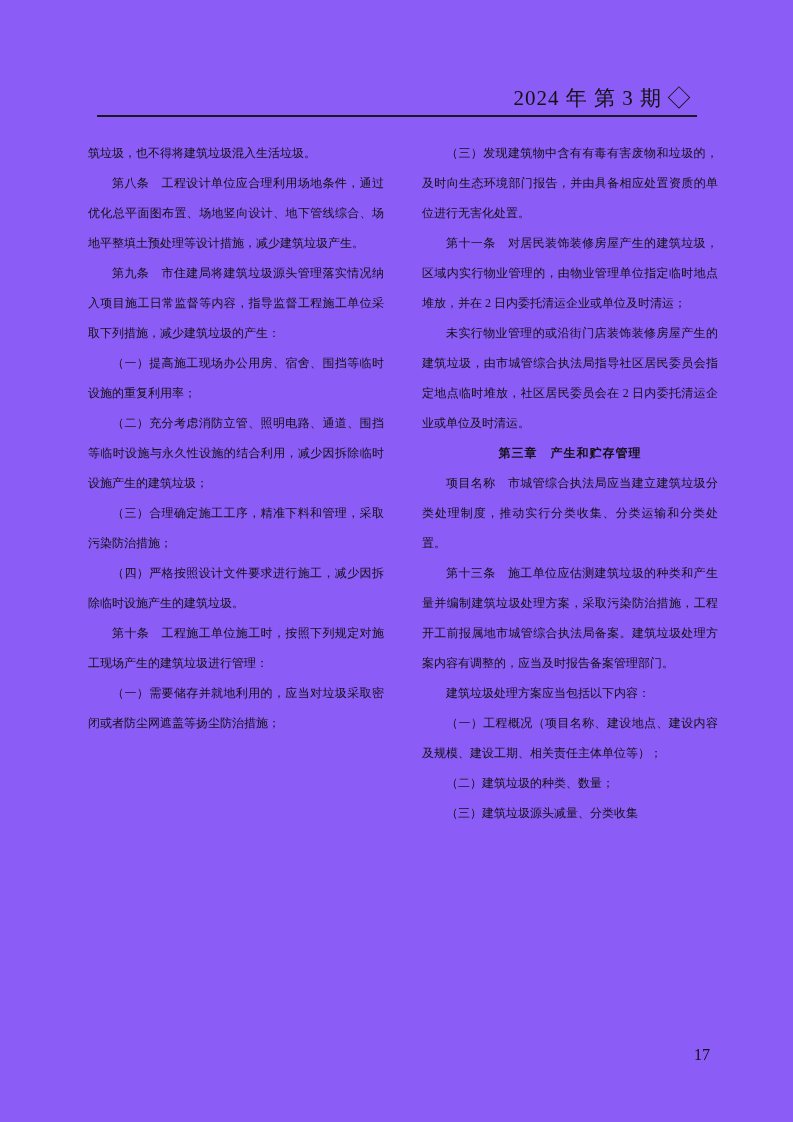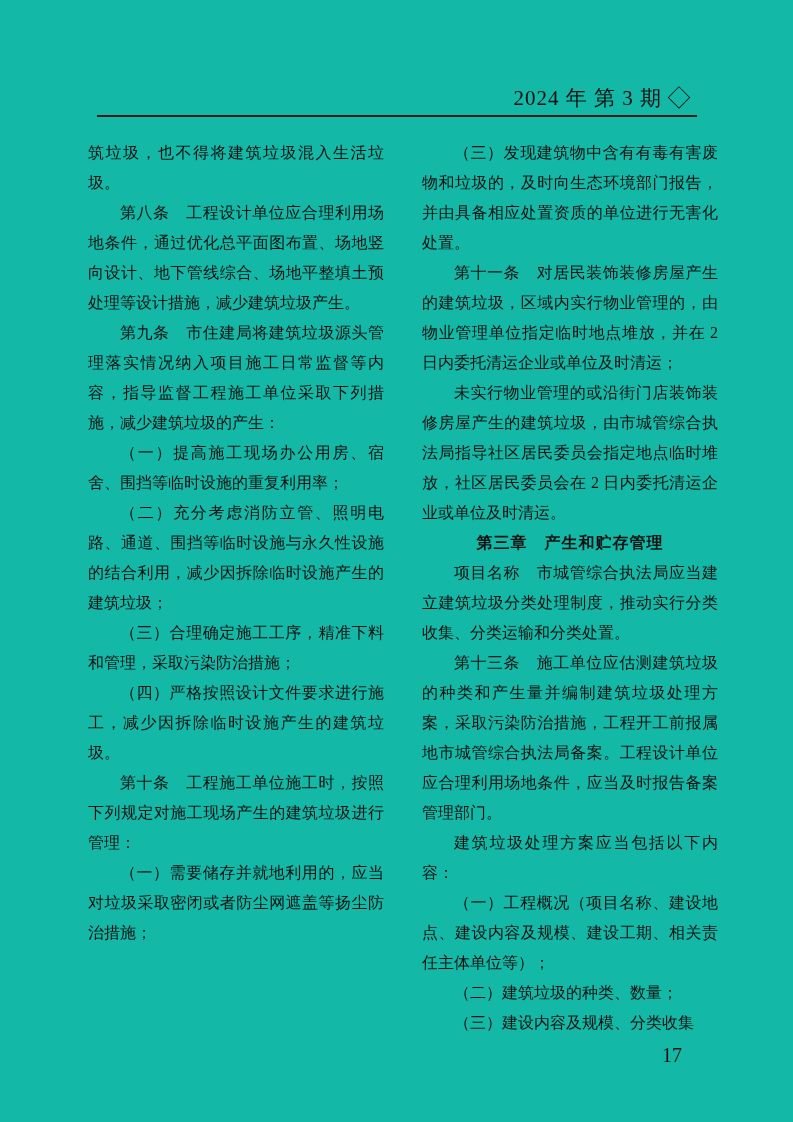--- a/index.html
+++ b/index.html
@@ -4,21 +4,21 @@
 <style>
   html, body {
     margin: 0;
     padding: 0;
     background: #ffffff;
   }
   .page {
     position: relative;
     width: 793px;
     height: 1122px;
-    background: #14b8a6;
+    background: #8b5cf6;
     color: #111111;
     font-family: "Liberation Serif", serif;
     overflow: hidden;
   }
   .header {
     position: absolute;
     top: 84px;
     right: 101px;
     height: 28px;
     line-height: 28px;
@@ -39,21 +39,21 @@
     left: 97px;
     top: 115px;
     width: 600px;
     height: 2px;
     background: #1a1a1a;
   }
   .column {
     position: absolute;
     top: 138px;
     width: 296px;
-    font-size: 16px;
+    font-size: 12px;
     line-height: 30px;
     text-align: justify;
     text-justify: inter-character;
     color: #121212;
   }
   .column-left  { left: 88px; }
   .column-right { left: 422px; }
   .para {
     margin: 0;
     text-indent: 2em;
@@ -66,22 +66,22 @@
     text-align: center;
     font-weight: bold;
     font-family: Liberation Sans, sans-serif;
     letter-spacing: 1px;
   }
   .page-number {
     position: absolute;
     left: 662px;
     top: 1042px;
     width: 48px;
-    text-align: left;
-    font-size: 20px;
+    text-align: right;
+    font-size: 16px;
     line-height: 26px;
     color: #111111;
   }
 </style>
 </head>
 <body>
 
 <div class="page">
 
   <div class="header">
@@ -102,22 +102,22 @@
       <div class="para body">第十条　工程施工单位施工时，按照下列规定对施工现场产生的建筑垃圾进行管理：</div>
       <div class="para body">（一）需要储存并就地利用的，应当对垃圾采取密闭或者防尘网遮盖等扬尘防治措施；</div>
     </div>
 
   <div class="column column-right">
       <div class="para body">（三）发现建筑物中含有有毒有害废物和垃圾的，及时向生态环境部门报告，并由具备相应处置资质的单位进行无害化处置。</div>
       <div class="para body">第十一条　对居民装饰装修房屋产生的建筑垃圾，区域内实行物业管理的，由物业管理单位指定临时地点堆放，并在 2 日内委托清运企业或单位及时清运；</div>
       <div class="para body">未实行物业管理的或沿街门店装饰装修房屋产生的建筑垃圾，由市城管综合执法局指导社区居民委员会指定地点临时堆放，社区居民委员会在 2 日内委托清运企业或单位及时清运。</div>
       <div class="para heading">第三章　产生和贮存管理</div>
       <div class="para body">项目名称　市城管综合执法局应当建立建筑垃圾分类处理制度，推动实行分类收集、分类运输和分类处置。</div>
-      <div class="para body">第十三条　施工单位应估测建筑垃圾的种类和产生量并编制建筑垃圾处理方案，采取污染防治措施，工程开工前报属地市城管综合执法局备案。工程设计单位应合理利用场地条件，应当及时报告备案管理部门。</div>
+      <div class="para body">第十三条　施工单位应估测建筑垃圾的种类和产生量并编制建筑垃圾处理方案，采取污染防治措施，工程开工前报属地市城管综合执法局备案。建筑垃圾处理方案内容有调整的，应当及时报告备案管理部门。</div>
       <div class="para body">建筑垃圾处理方案应当包括以下内容：</div>
       <div class="para body">（一）工程概况（项目名称、建设地点、建设内容及规模、建设工期、相关责任主体单位等）；</div>
       <div class="para body">（二）建筑垃圾的种类、数量；</div>
-      <div class="para body">（三）建设内容及规模、分类收集</div>
+      <div class="para body">（三）建筑垃圾源头减量、分类收集</div>
     </div>
 
   <div class="page-number">17</div>
 
 </div>
 
 </body></html>

